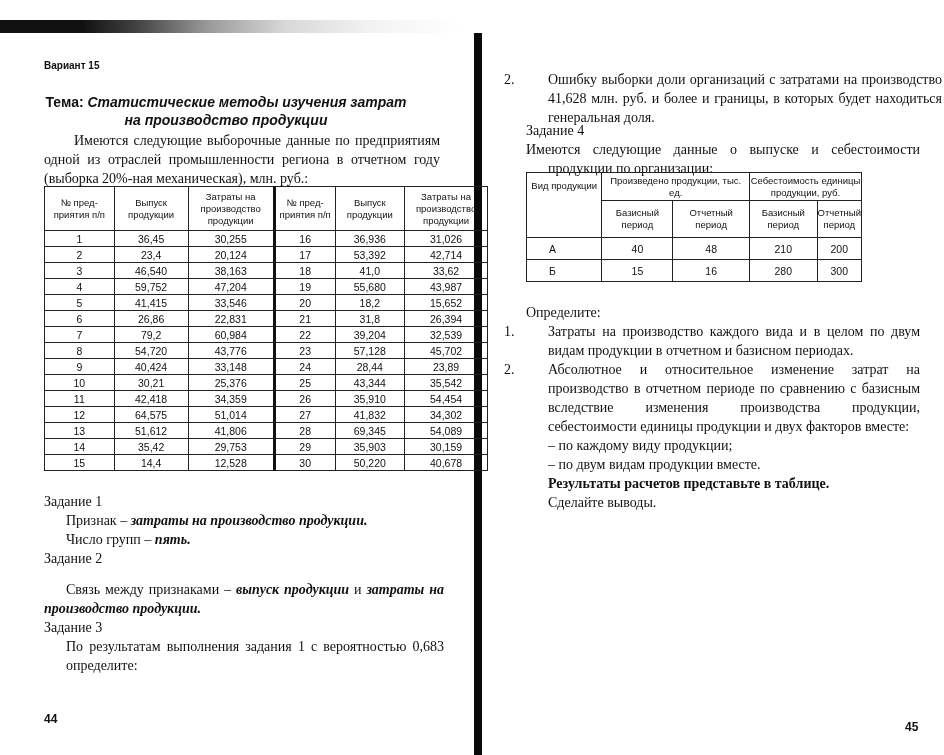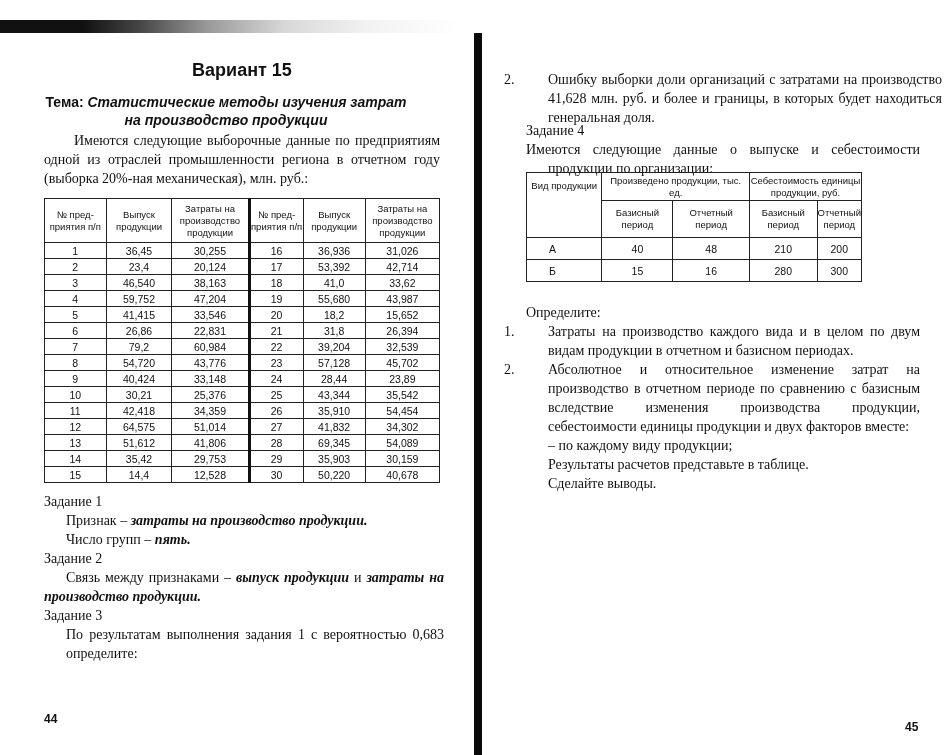--- a/index.html
+++ b/index.html
@@ -10,27 +10,27 @@
   }
   .abs { position:absolute; }
   .top-bar {
     left:0; top:20px; width:460px; height:13px;
     background:linear-gradient(to right, #111 0%, #111 18%, #444 30%, #999 45%, #d8d8d8 62%, #f2f2f2 80%, rgba(255,255,255,0) 100%);
   }
   .spine {
     left:474px; top:33px; width:8px; height:722px; background:#0a0a0a;
   }
   .sans { font-family:"Liberation Sans", "DejaVu Sans", sans-serif; }
-  .title { left:44px; width:396px; top:60px; text-align:center; font-size:18px; font-weight:bold; }
+  .title { left:44px; width:396px; top:60px; text-align:left; font-size:10px; font-weight:bold; }
   .theme { left:28px; width:396px; top:93px; text-align:center; font-size:14px; font-weight:bold; line-height:18px; }
   .theme i { font-style:italic; }
   .para { font-size:14px; line-height:19px; text-align:justify; }
   .indent { text-indent:30px; }
   table.data { border-collapse:collapse; font-family:"Liberation Sans", "DejaVu Sans", sans-serif; }
-  table.t1 { left:44px; top:198px; width:396px; font-size:10.5px;padding-left:8px; }
+  table.t1 { left:44px; top:186px; width:444px; font-size:10.5px;padding-left:8px; }
   table.t1 td, table.t1 th { border:1px solid #222; text-align:center; padding:0; font-weight:normal; }
   table.t1 th { height:43px; line-height:12px; font-size:9.5px; }
   table.t1 td { height:15px; line-height:14px; }
   table.t1 .sep { border-left:3px solid #111; }
   table.t2 { left:526px; top:172px; width:336px; font-size:10px; }
   table.t2 td, table.t2 th { border:1px solid #222; text-align:center; padding:0; font-weight:normal; line-height:12px; font-size:9.5px; }
   .hdr-top { height:27px; }
   .hdr-sub { height:36px; }
   table.t2 td.val { height:21px; font-size:10.5px; }
   table.t2 td.lbl { text-align:left; padding-left:22px; }
@@ -194,21 +194,21 @@
 
 <div class="abs para" style="left:44px; top:492px; width:400px;">
   <div class="task-h">Задание 1</div>
   <div style="padding-left:22px;">
     <span>Признак – </span><span class="bi">затраты на производство продукции.</span>
   </div>
   <div style="padding-left:22px;">
     <span>Число групп – </span><span class="bi">пять.</span>
   </div>
   <div class="task-h">Задание 2</div>
-  <div class="indent" style="text-indent:22px; text-align:justify;">
+  <div class="indent" style="text-indent:22px; text-align:justify;margin-top:12px;">
     <span>Связь между признаками – </span><span class="bi">выпуск продукции</span><span> и </span><span class="bi">затраты на производство продукции.</span>
   </div>
   <div class="task-h">Задание 3</div>
   <div style="padding-left:22px; text-align:justify;">По результатам выполнения задания 1 с вероятностью 0,683 определите:</div>
 </div>
 
 <div class="abs pagenum" style="left:44px; top:712px;">44</div>
 
 <div class="abs para hang" style="left:526px; top:70px; width:394px; text-align:justify;">
   <span class="list-num">2.</span><span>Ошибку выборки доли организаций с затратами на производство 41,628 млн. руб. и более и границы, в которых будет находиться генеральная доля.</span>
@@ -251,17 +251,18 @@
 
 <div class="abs para" style="left:526px; top:303px; width:394px;">
   <div>Определите:</div>
   <div class="hang" style="text-align:justify;">
     <span class="list-num">1.</span><span>Затраты на производство каждого вида и в целом по двум видам продукции в отчетном и базисном периодах.</span>
   </div>
   <div class="hang" style="text-align:justify;">
     <span class="list-num">2.</span><span>Абсолютное и относительное изменение затрат на производство в отчетном периоде по сравнению с базисным вследствие изменения производства продукции, себестоимости единицы продукции и двух факторов вместе:</span>
   </div>
   <div style="padding-left:22px;">– по каждому виду продукции;</div>
-  <div style="padding-left:22px;">Результаты расчетов представьте в таблице.</div>
+  <div style="padding-left:22px;">– по двум видам продукции вместе.</div>
+  <div style="padding-left:22px;font-weight:bold;">Результаты расчетов представьте в таблице.</div>
   <div style="padding-left:22px;">Сделайте выводы.</div>
 </div>
 
 <div class="abs pagenum" style="left:905px; top:720px;">45</div>
 
 </body></html>

